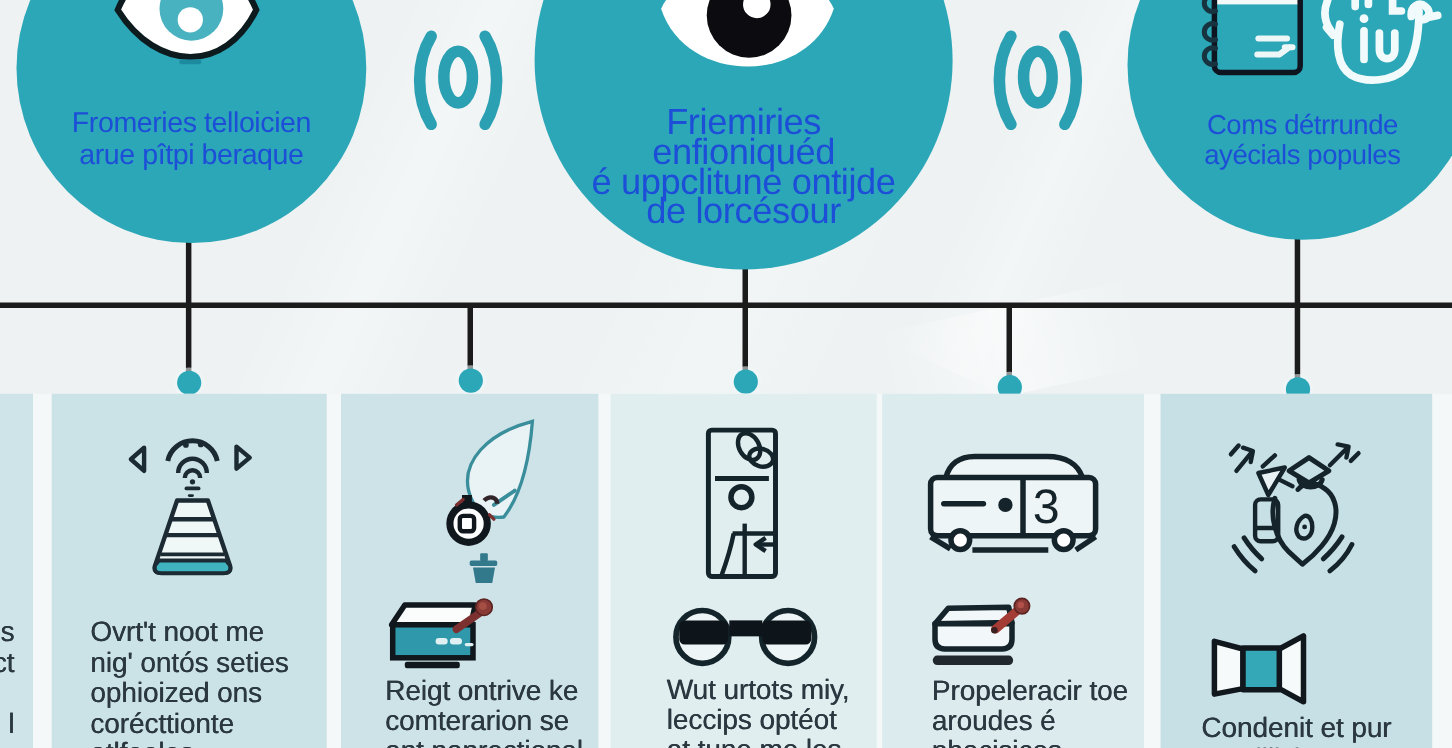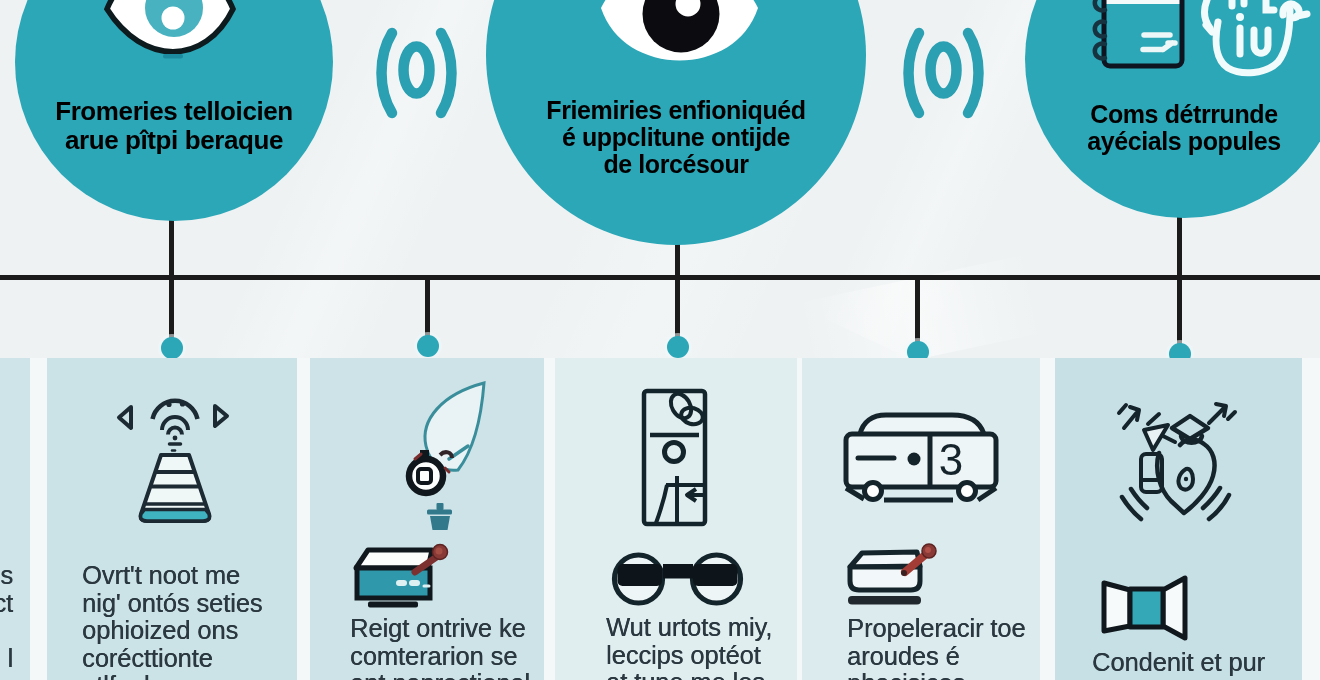--- a/index.html
+++ b/index.html
@@ -1,21 +1,21 @@
 <!DOCTYPE html>
 <html><head>
 <meta charset="utf-8">
 <style>
   html,body{margin:0;padding:0;}
   #page{position:relative;width:1320px;height:680px;overflow:hidden;
     background:#eef2f3;font-family:"Liberation Sans",sans-serif;}
   .abs{position:absolute;}
   .streak{position:absolute;background:linear-gradient(to right,rgba(255,255,255,0),rgba(255,255,255,.65),rgba(255,255,255,0));}
   .circle{position:absolute;border-radius:50%;background:#2ba7b7;}
-  .ctext{position:absolute;text-align:center;color:#000000;font-weight:bold;letter-spacing:-0.4px;}
+  .ctext{position:absolute;text-align:center;color:#1d4ed8;font-weight:normal;letter-spacing:-0.4px;}
   .vline{position:absolute;width:5px;background:#1b1b1b;}
   .dot{position:absolute;width:22px;height:22px;border-radius:50%;background:#2ba7b7;box-shadow:0 0 0 3px rgba(240,248,249,.55);}
   .card{position:absolute;top:358px;height:322px;background:#d6e7ea;overflow:hidden;}
   .ctxt{position:absolute;color:#2b3840;font-size:25.5px;line-height:27.5px;white-space:nowrap;letter-spacing:-0.1px;text-shadow:0.35px 0 0 #2b3840;}
 </style>
 </head>
 <body>
 <div id="page">
 
   <div class="streak" style="left:300px;top:-80px;width:150px;height:500px;transform:rotate(25deg);opacity:.5;"></div>
@@ -28,21 +28,21 @@
   <div class="vline" style="left:675px;top:243px;height:106px;"></div>
   <div class="vline" style="left:915px;top:277px;height:77px;"></div>
   <div class="vline" style="left:1177px;top:215px;height:141px;"></div>
   <div class="abs" style="left:0;top:275px;width:1320px;height:5px;background:#1b1b1b;"></div>
 
   <div class="circle" style="left:15px;top:-97px;width:318px;height:318px;"></div>
   <div class="circle" style="left:486px;top:-135px;width:380px;height:380px;"></div>
   <div class="circle" style="left:1025px;top:-100px;width:318px;height:318px;"></div>
 
   <div class="ctext" style="left:24px;top:97px;width:300px;font-size:26px;line-height:29px;">Fromeries telloicien<br>arue pîtpi beraque</div>
-  <div class="ctext" style="left:526px;top:97px;width:300px;font-size:25px;line-height:27px;text-align:center;">Friemiries enfioniquéd<br>é uppclitune ontijde<br>de lorcésour</div>
+  <div class="ctext" style="left:526px;top:97px;width:300px;font-size:33px;line-height:27px;text-align:center;">Friemiries enfioniquéd<br>é uppclitune ontijde<br>de lorcésour</div>
   <div class="ctext" style="left:1034px;top:101px;width:300px;font-size:25px;line-height:27px;">Coms détrrunde<br>ayécials popules</div>
 
   <div class="dot" style="left:161px;top:337px;"></div>
   <div class="dot" style="left:417px;top:335px;"></div>
   <div class="dot" style="left:667px;top:336px;"></div>
   <div class="dot" style="left:907px;top:341px;"></div>
   <div class="dot" style="left:1169px;top:343px;"></div>
 
   <div class="abs" style="left:0;top:358px;width:1320px;height:322px;background:#f5f8f9;"></div>
   <div class="card" style="left:0;width:30px;background:#cfe4e8;"></div>

